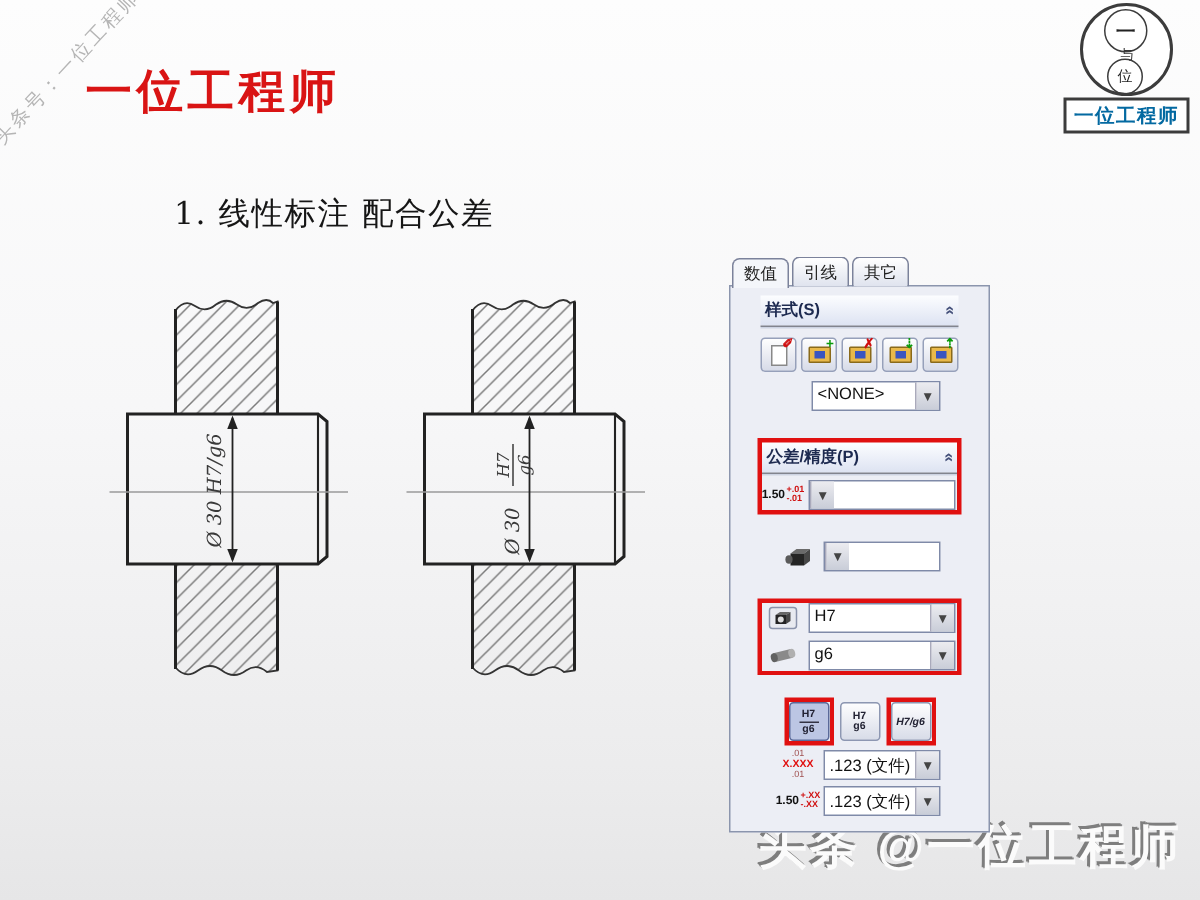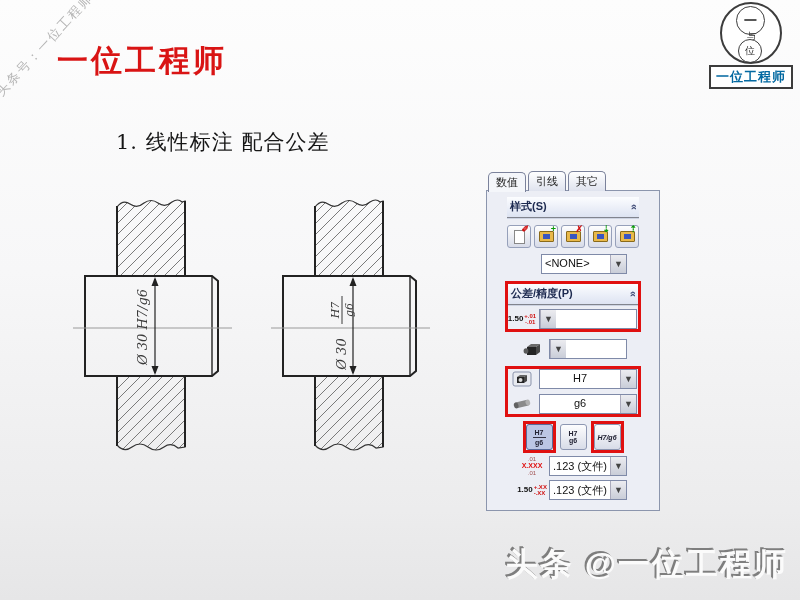--- a/index.html
+++ b/index.html
@@ -52,21 +52,21 @@
     color:#444;font-size:9px;display:flex;align-items:center;justify-content:center;}
   .row{display:flex;align-items:center;gap:4px;margin:4px 12px;}
   .ico{width:26px;display:flex;align-items:center;justify-content:center;flex:none;}
   .micro{display:flex;align-items:center;line-height:1;}
   .micro .big{font-size:8px;font-weight:bold;color:#111;font-style:normal;}
   .micro .stk{display:flex;flex-direction:column;margin-left:1px;}
   .micro .stk i{font-style:normal;font-size:6px;font-weight:bold;color:#d01010;line-height:6px;}
   .stk3{display:flex;flex-direction:column;align-items:center;line-height:1;}
   .stk3 i{font-style:normal;font-size:6px;color:#a05050;line-height:6px;}
   .stk3 b{font-size:7px;color:#e01010;line-height:8px;}
-  .hl{box-shadow:0 0 0 3px #e01010;margin:10px 1px;text-align:center;}
+  .hl{box-shadow:0 0 0 3px #e01010;margin:21px 1px;}
   .fitrow{display:flex;justify-content:center;align-items:center;gap:7px;margin:8px 0 6px;}
   .fbtn{width:25px;height:24px;border:1px solid #8d97b2;border-radius:3px;
     background:linear-gradient(#fdfdfe,#d8dce8);display:flex;align-items:center;justify-content:center;}
   .fbtn.pressed{background:#bcc6e4;border-color:#5a6a9a;}
   .hlb{display:inline-block;box-shadow:0 0 0 3px #e01010;}
   .frac{display:flex;flex-direction:column;align-items:center;line-height:1;font-size:7px;color:#223;font-weight:bold;}
   .frac .bar{width:13px;border-top:1px solid #334;margin:1px 0;}
   .lin{font-size:7px;font-weight:bold;color:#223;font-style:italic;}
 </style>
 </head>

